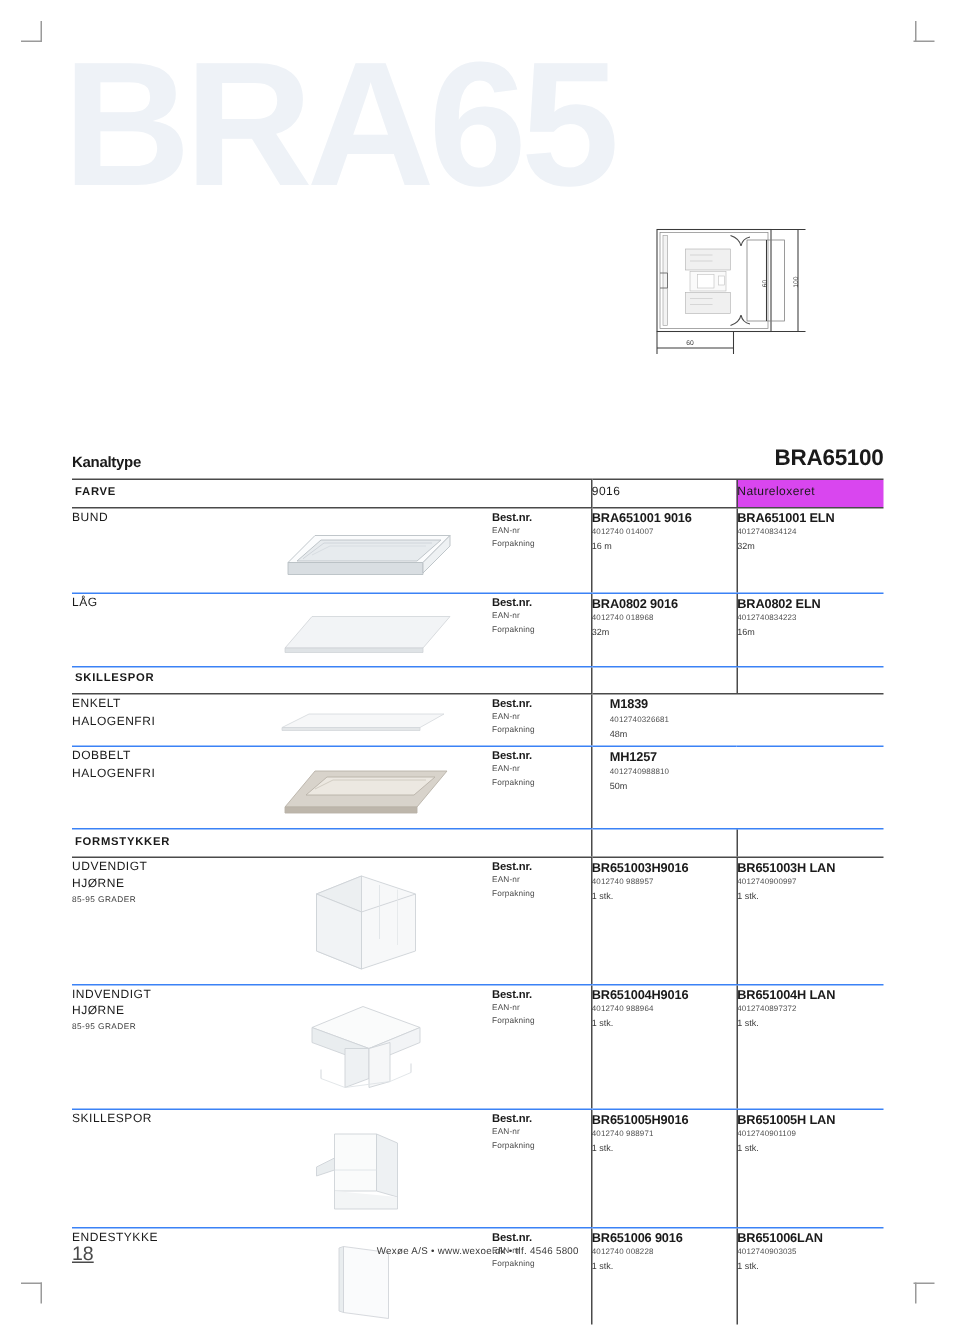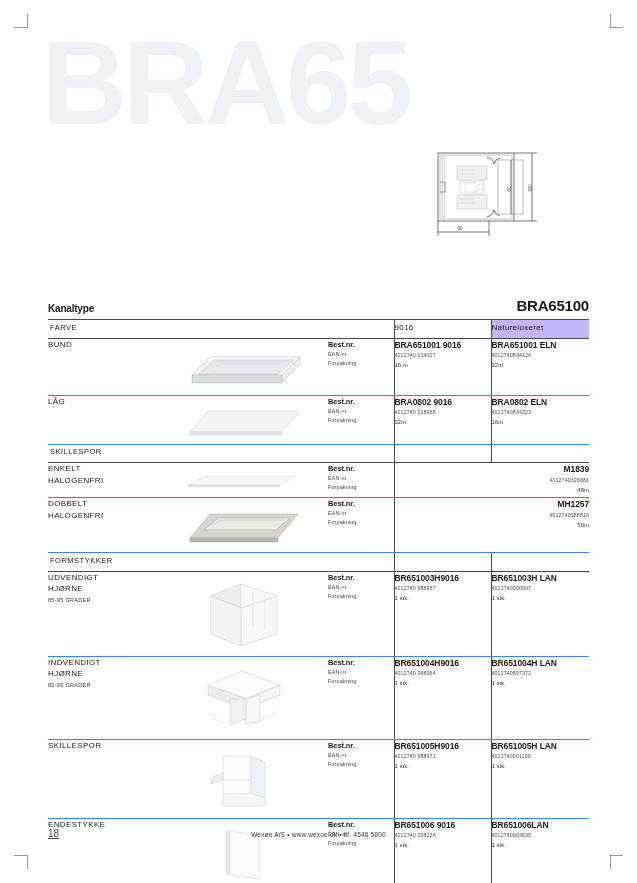--- a/index.html
+++ b/index.html
@@ -63,54 +63,54 @@
   .c-b{width:98px;}
 
   
   tr.band > td{
     border-top:1px solid #4a4a4a;
     border-bottom:1px solid #4a4a4a;
     height:13px;
     background:#ffffff;
   }
   tr.band td.lbl{
-    font-size:7.5px;font-weight:normal;letter-spacing:0.5px;
+    font-size:7.5px;font-weight:bold;letter-spacing:0.5px;
     padding:2.5px 0 2px 2px;white-space:nowrap;
   }
   tr.band td.hdr{
     text-align:left;font-size:8px;letter-spacing:0.3px;
     padding:2.5px 0 2px 0;
   }
-  tr.band td.hdr.shade{background:#c4b5fd;}
+  tr.band td.hdr.shade{background:#d946ef;}
   tr.band td.sep{border-left:1px solid #4a4a4a;}
 
   
   tr.data > td{border-bottom:1px solid #3b82f6;}
   tr.data td.vline{border-left:1px solid #4a4a4a;}
 
   .lblcell{padding:7px 4px 10px 2px;}
   .lbl-line{font-size:8px;letter-spacing:0.35px;line-height:1.45;white-space:nowrap;}
   .lbl-sub{font-size:5.5px;letter-spacing:0.3px;color:#3a3a3a;margin-top:2px;}
 
   .keys{padding:12px 0 10px 4px;}
   .k1{font-size:7.5px;font-weight:bold;letter-spacing:-0.1px;line-height:1.5;}
   .k2{font-size:5.5px;color:#4a4a4a;line-height:1.6;letter-spacing:0.1px;}
 
   .valcell{padding:12px 0 10px 8px;}
-  .valcell.center{text-align:right;padding-left:0;margin-left:28px;}
+  .valcell.center{text-align:left;padding-left:12px;margin-left:28px;}
   .v-code{font-size:8.5px;font-weight:bold;letter-spacing:-0.1px;line-height:1.5;}
   .v-ean{font-size:5.3px;color:#4f4f4f;line-height:1.7;letter-spacing:0.1px;}
   .v-pack{font-size:6px;color:#3a3a3a;line-height:1.7;}
 
   .imgcell{position:relative;}
   .prodimg{display:block;margin:6px auto 6px auto;}
 
   
   .footer{position:absolute;left:48px;top:828px;width:541px;height:30px;}
-  .pageno{position:absolute;left:0;top:0;font-size:10px;color:#4a4a4a;text-decoration:underline;}
+  .pageno{position:absolute;left:0;top:0;font-size:13px;color:#4a4a4a;text-decoration:underline;}
   .imprint{
     position:absolute;left:0;right:0;top:3px;text-align:center;
     font-size:6.5px;color:#3a3a3a;letter-spacing:0.2px;
   }
 </style>
 </head>
 <body>
 
 <div class="page">
 

